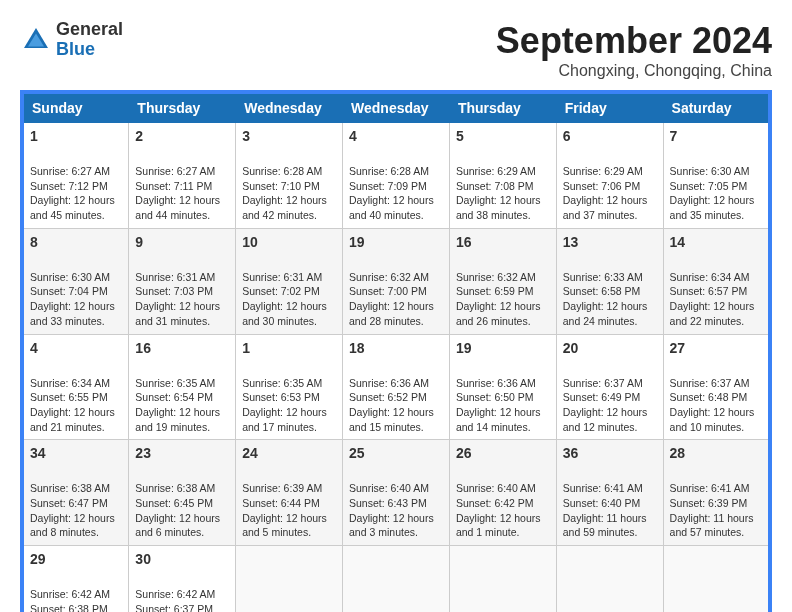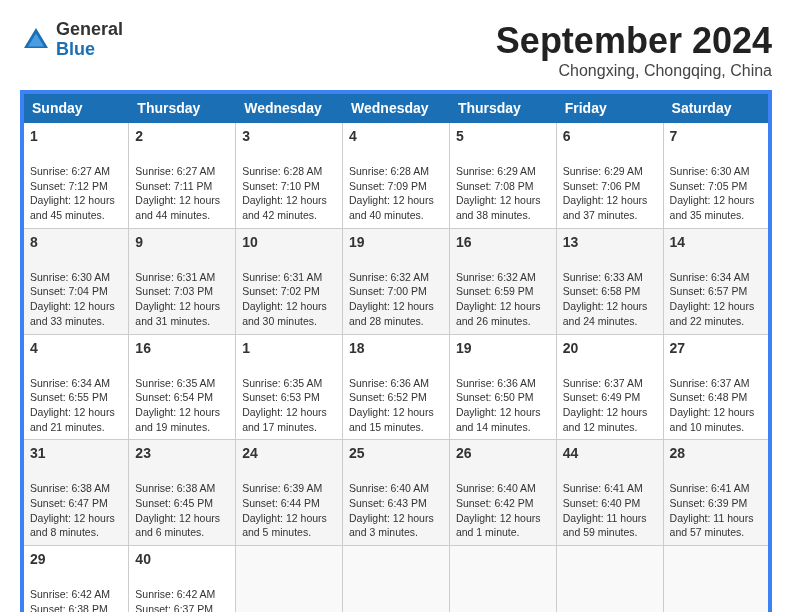--- a/index.html
+++ b/index.html
@@ -207,55 +207,55 @@
           <span class="day-number">20</span>
           <div class="day-info">Sunrise: 6:37 AM<br>Sunset: 6:49 PM<br>Daylight: 12 hours and 12 minutes.</div>
         </td>
         <td>
           <span class="day-number">27</span>
           <div class="day-info">Sunrise: 6:37 AM<br>Sunset: 6:48 PM<br>Daylight: 12 hours and 10 minutes.</div>
         </td>
       </tr>
       <tr>
         <td>
-          <span class="day-number">31</span>
+          <span class="day-number">34</span>
           <div class="day-info">Sunrise: 6:38 AM<br>Sunset: 6:47 PM<br>Daylight: 12 hours and 8 minutes.</div>
         </td>
         <td>
           <span class="day-number">23</span>
           <div class="day-info">Sunrise: 6:38 AM<br>Sunset: 6:45 PM<br>Daylight: 12 hours and 6 minutes.</div>
         </td>
         <td>
           <span class="day-number">24</span>
           <div class="day-info">Sunrise: 6:39 AM<br>Sunset: 6:44 PM<br>Daylight: 12 hours and 5 minutes.</div>
         </td>
         <td>
           <span class="day-number">25</span>
           <div class="day-info">Sunrise: 6:40 AM<br>Sunset: 6:43 PM<br>Daylight: 12 hours and 3 minutes.</div>
         </td>
         <td>
           <span class="day-number">26</span>
           <div class="day-info">Sunrise: 6:40 AM<br>Sunset: 6:42 PM<br>Daylight: 12 hours and 1 minute.</div>
         </td>
         <td>
-          <span class="day-number">44</span>
+          <span class="day-number">36</span>
           <div class="day-info">Sunrise: 6:41 AM<br>Sunset: 6:40 PM<br>Daylight: 11 hours and 59 minutes.</div>
         </td>
         <td>
           <span class="day-number">28</span>
           <div class="day-info">Sunrise: 6:41 AM<br>Sunset: 6:39 PM<br>Daylight: 11 hours and 57 minutes.</div>
         </td>
       </tr>
       <tr>
         <td>
           <span class="day-number">29</span>
           <div class="day-info">Sunrise: 6:42 AM<br>Sunset: 6:38 PM<br>Daylight: 11 hours and 56 minutes.</div>
         </td>
         <td>
-          <span class="day-number">40</span>
+          <span class="day-number">30</span>
           <div class="day-info">Sunrise: 6:42 AM<br>Sunset: 6:37 PM<br>Daylight: 11 hours and 54 minutes.</div>
         </td>
         <td class="empty-cell"></td>
         <td class="empty-cell"></td>
         <td class="empty-cell"></td>
         <td class="empty-cell"></td>
         <td class="empty-cell"></td>
       </tr>
     </tbody>
 </table>

